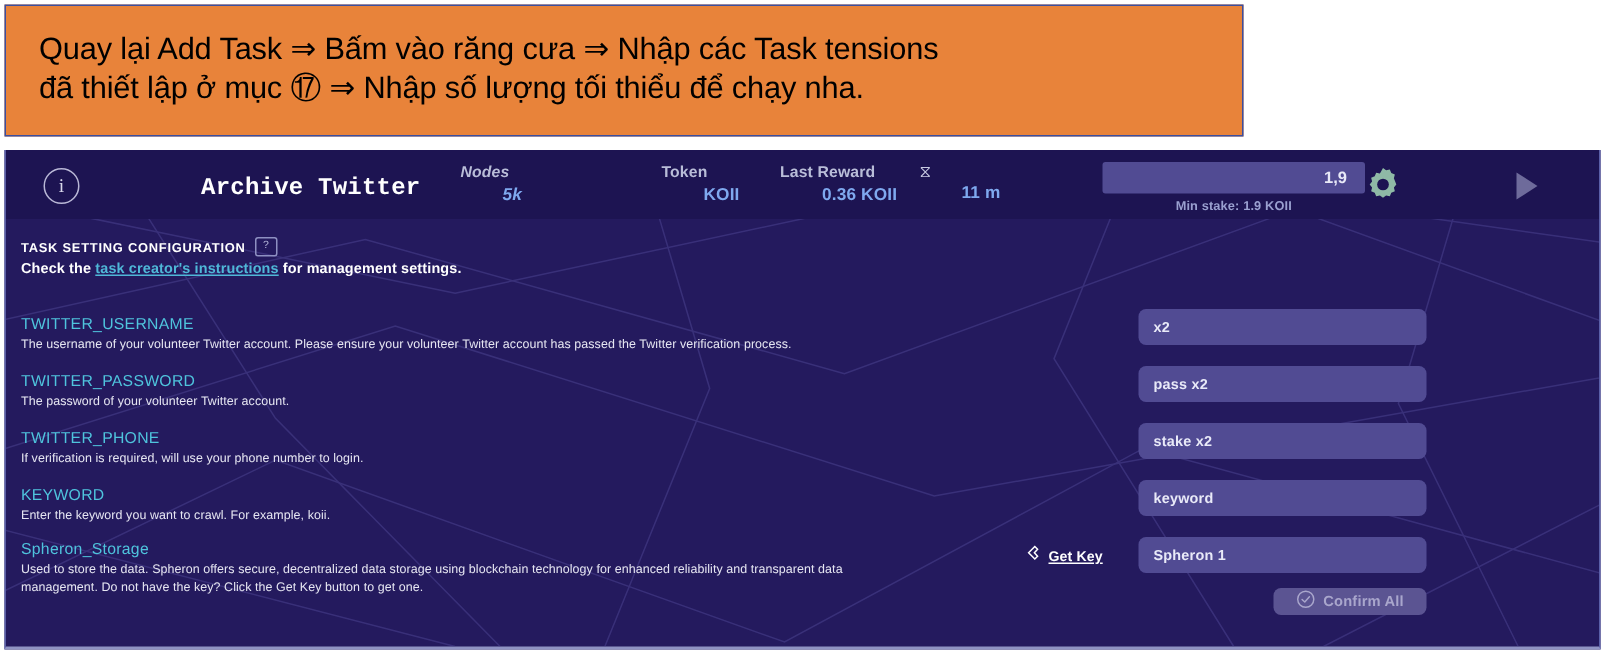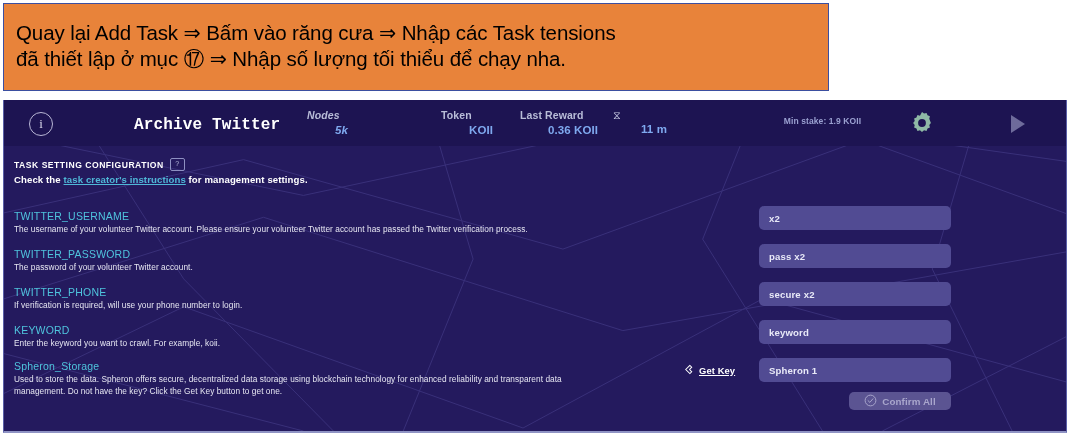--- a/index.html
+++ b/index.html
@@ -9,21 +9,21 @@
     -webkit-font-smoothing:antialiased;
   }
   #root{position:relative;width:1070px;height:436px;background:#ffffff;}
 
   
   .banner{
     position:absolute;left:3px;top:3px;width:826px;height:88px;
     background:#e8833a;border:1px solid #3b4fa0;
     box-sizing:border-box;
     display:flex;flex-direction:column;justify-content:center;
-    padding:4px 14px 6px 12px;
+    padding:4px 14px 6px 22px;
   }
   .banner-line{
     color:#000000;font-size:20.5px;line-height:26px;
     letter-spacing:-0.1px;white-space:nowrap;
   }
 
   
   .panel{
     position:absolute;left:3px;top:100px;width:1064px;height:333px;
     background:#241a5e;overflow:hidden;
@@ -69,21 +69,21 @@
   }
 
   .stake-wrap{position:absolute;left:731px;top:8px;width:175px;}
   .stake-box{
     width:175px;height:21px;background:#514b93;border-radius:2px;
     box-sizing:border-box;padding:0 12px 0 6px;
     display:flex;align-items:center;justify-content:flex-end;
   }
   .stake-box .sv{color:#e8e9f7;font-size:11px;font-weight:bold;}
   .stake-note{
-    margin-top:8px;text-align:center;color:#9aa0d0;
+    margin-top:3px;text-align:center;color:#9aa0d0;
     font-size:8.5px;font-weight:bold;letter-spacing:.1px;
   }
 
   .gear-btn{position:absolute;left:905px;top:10px;width:26px;height:26px;}
   .play-btn{position:absolute;left:1005px;top:14px;width:18px;height:20px;}
 
   
   .body-area{position:absolute;left:0;top:46px;width:100%;height:287px;}
 
   .cfg-title-row{position:absolute;left:10px;top:12px;display:flex;align-items:center;gap:6px;}
@@ -180,20 +180,23 @@
         <span class="k">Last Reward</span>
         <span class="v">0.36 KOII</span>
       </div>
 
       <div class="stat" id="stat-time">
         <span class="hourglass">⧖</span>
         <span class="v">11 m</span>
       </div>
 
       <div class="stake-wrap">
+        <div class="stake-box">
+          <span class="sv">1,9</span>
+        </div>
         <div class="stake-note">Min stake: 1.9 KOII</div>
       </div>
 
       <div class="gear-btn">
         <svg viewBox="0 0 24 24" width="26" height="26">
           <path fill="#8fb9a6" d="M12 1.8l1.9 1.5 2.3-.6.9 2.2 2.2.9-.6 2.3L20.2 12l-1.5 1.9.6 2.3-2.2.9-.9 2.2-2.3-.6L12 20.2l-1.9-1.5-2.3.6-.9-2.2-2.2-.9.6-2.3L3.8 12l1.5-1.9-.6-2.3 2.2-.9.9-2.2 2.3.6z"></path>
           <circle cx="12" cy="12" r="3.6" fill="#1d1452"></circle>
         </svg>
       </div>
 
@@ -218,21 +221,21 @@
       <div class="field-label" id="lbl-0">TWITTER_USERNAME</div>
       <div class="field-desc" id="dsc-0">The username of your volunteer Twitter account. Please ensure your volunteer Twitter account has passed the Twitter verification process.</div>
       <div class="input-box" id="inp-0">x2</div>
 
       <div class="field-label" id="lbl-1">TWITTER_PASSWORD</div>
       <div class="field-desc" id="dsc-1">The password of your volunteer Twitter account.</div>
       <div class="input-box" id="inp-1">pass x2</div>
 
       <div class="field-label" id="lbl-2">TWITTER_PHONE</div>
       <div class="field-desc" id="dsc-2">If verification is required, will use your phone number to login.</div>
-      <div class="input-box" id="inp-2">secure x2</div>
+      <div class="input-box" id="inp-2">stake x2</div>
 
       <div class="field-label" id="lbl-3">KEYWORD</div>
       <div class="field-desc" id="dsc-3">Enter the keyword you want to crawl. For example, koii.</div>
       <div class="input-box" id="inp-3">keyword</div>
 
       <div class="field-label" id="lbl-4">Spheron_Storage</div>
       <div class="field-desc" id="dsc-4">Used to store the data. Spheron offers secure, decentralized data storage using blockchain technology for enhanced reliability and transparent data management. Do not have the key? Click the Get Key button to get one.</div>
       <div class="input-box" id="inp-4">Spheron 1</div>
 
       <div class="getkey">

